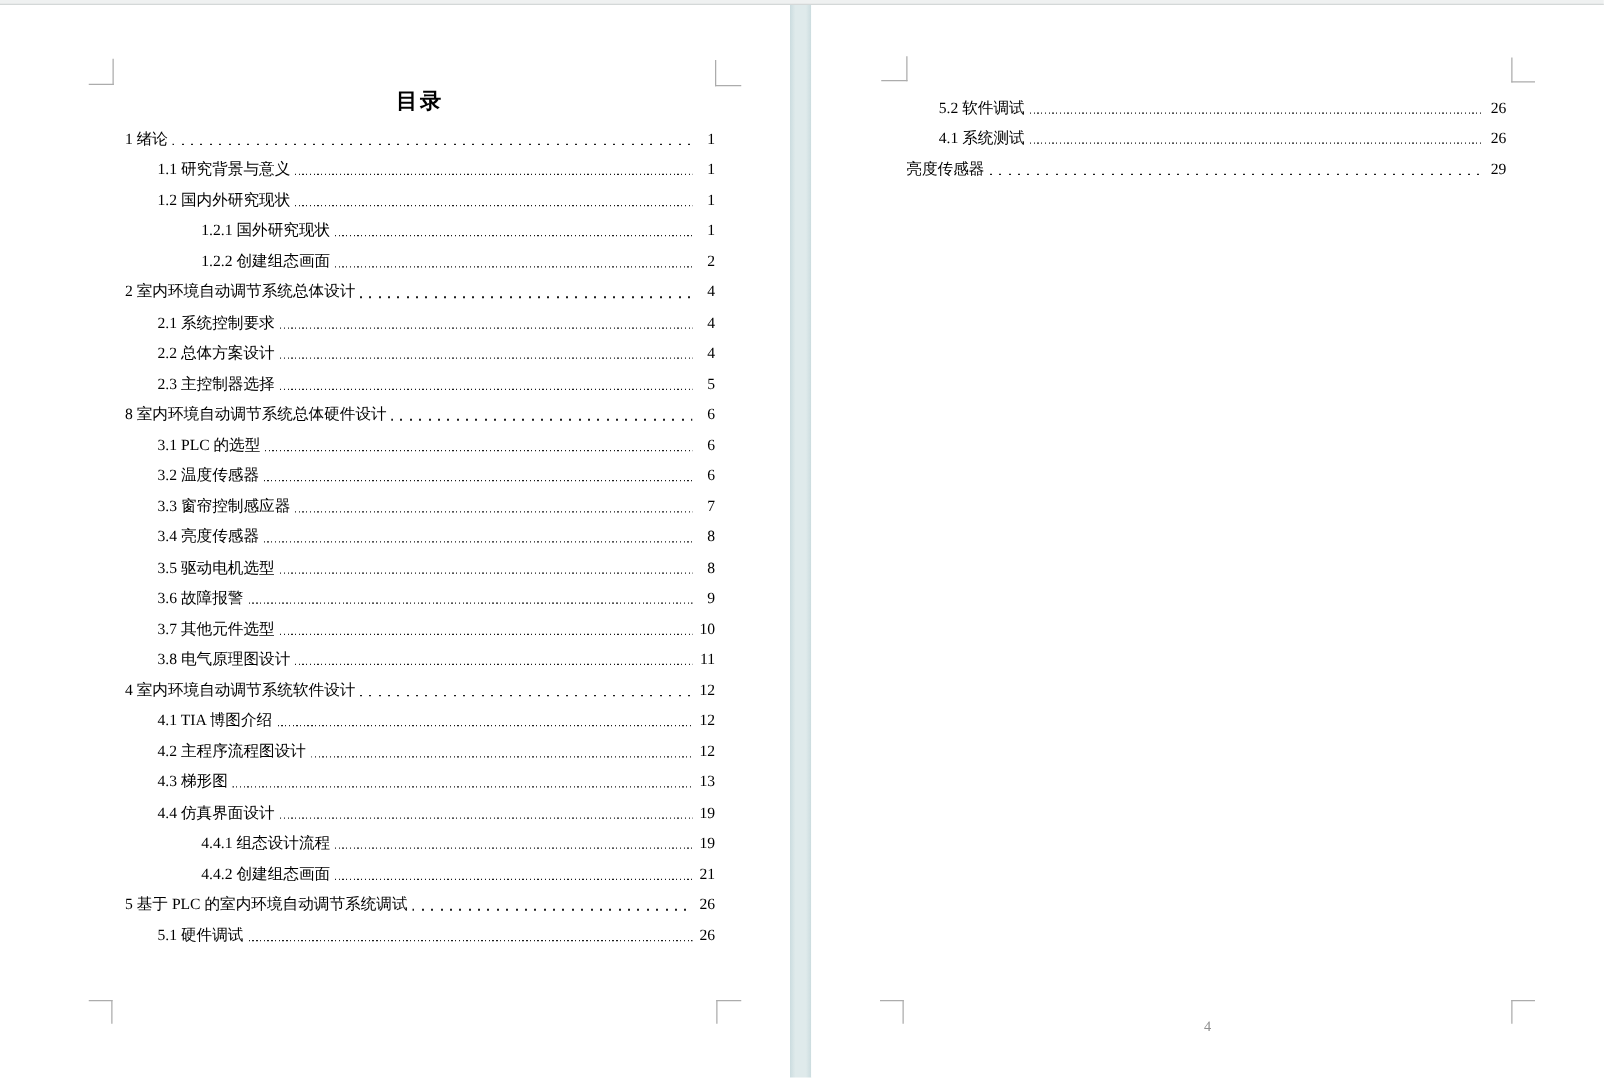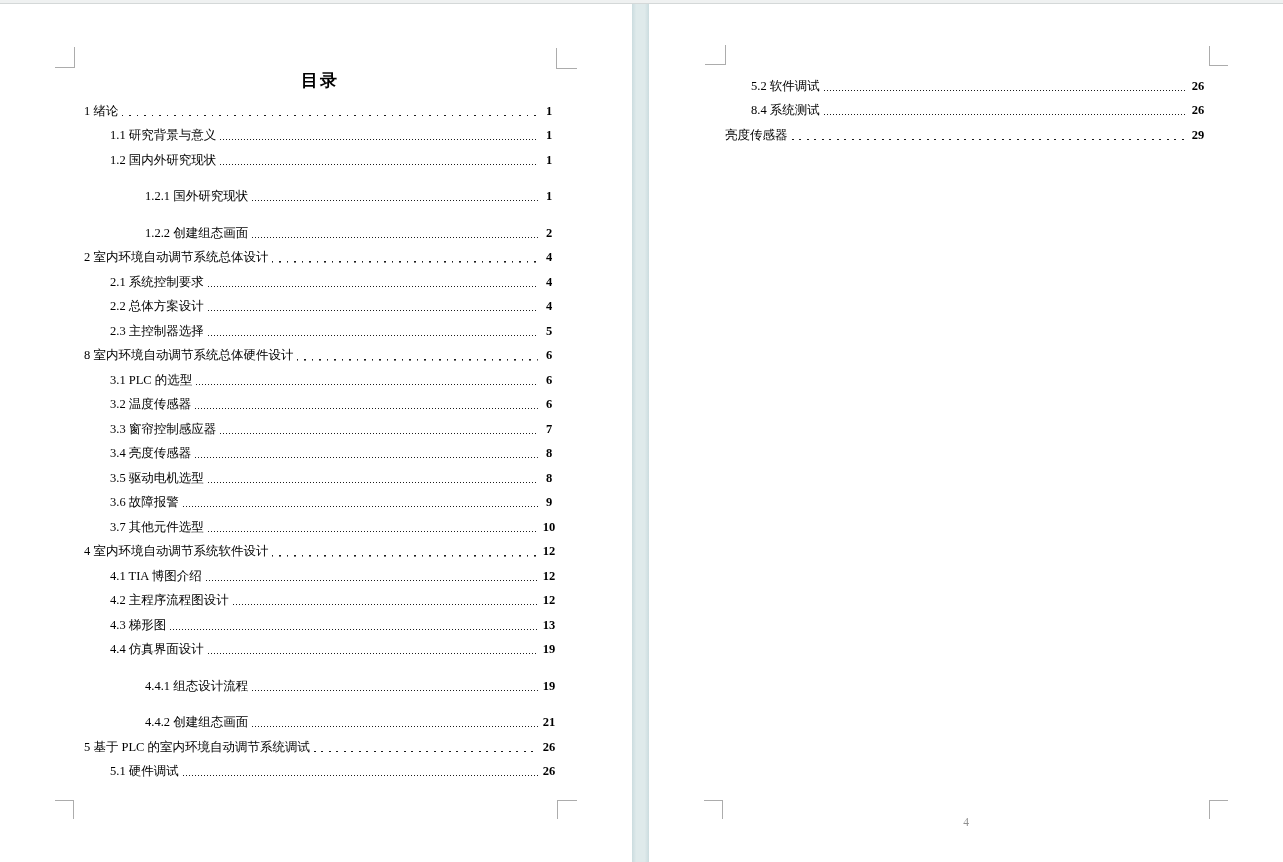--- a/index.html
+++ b/index.html
@@ -15,21 +15,21 @@
     position: absolute; left: 0; top: 0; width: 100%; height: 3px;
     background: #eff1f1; border-bottom: 1px solid #d4d8d8;
   }
   .page-divider {
     position: absolute; left: 632px; top: 4px; width: 17px; height: 858px;
     background: linear-gradient(to right, #cbdcdf 0, var(--divider-color, #dfeaeb) 25%, var(--divider-color, #dfeaeb) 75%, #cbdcdf 100%);
   }
   .page {
     position: absolute; top: 4px; height: 858px; background: #fff;
   }
-  .page-left  { left: 0;   width: 656px; }
+  .page-left  { left: 16px;   width: 656px; }
   .page-right { left: 649px; width: 634px; }
 
   
   .crop { position: absolute; border: 0 solid var(--crop-color, #acacac); }
   .page-left .crop-tl { left: 55px;  top: 43px;  width: 19px; height: 20px; border-right-width: 1px; border-bottom-width: 1px; }
   .page-left .crop-tr { left: 556px; top: 44px;  width: 20px; height: 20px; border-left-width: 1px;  border-bottom-width: 1px; }
   .page-left .crop-bl { left: 55px;  top: 796px; width: 18px; height: 18px; border-right-width: 1px; border-top-width: 1px; }
   .page-left .crop-br { left: 557px; top: 796px; width: 19px; height: 18px; border-left-width: 1px;  border-top-width: 1px; }
   .page-right .crop-tl { left: 56px;  top: 41px;  width: 20px; height: 19px; border-right-width: 1px; border-bottom-width: 1px; }
   .page-right .crop-tr { left: 560px; top: 42px;  width: 18px; height: 19px; border-left-width: 1px;  border-bottom-width: 1px; }
@@ -42,34 +42,34 @@
   .toc-title {
     font-size: 17px; font-weight: 700; letter-spacing: 2px;
     text-align: center; line-height: 26px; margin-bottom: 5px;
   }
 
   .toc-row {
     display: flex; align-items: center;
     height: 24.5px; font-size: 12.5px; white-space: nowrap;
   }
   .toc-row.level-2 { padding-left: 26px; }
-  .toc-row.level-3 { padding-left: 61px; margin-top: 12px; }
+  .toc-row.level-3 { padding-left: 61px; }
   .toc-label { flex: 0 0 auto; }
   .toc-leader {
     flex: 1 1 auto; height: 2px; margin: 0 4px; transform: translateY(4px);
   }
   .leader-dense .toc-leader {
     background: repeating-linear-gradient(to right, #1c1c1c 0, #1c1c1c 1px, transparent 1px, transparent 3px);
     background-size: 100% 1.4px; background-repeat: no-repeat; background-position: bottom;
   }
   .leader-spaced .toc-leader {
     background: repeating-linear-gradient(to right, #1c1c1c 0, #1c1c1c 1.6px, transparent 1.6px, transparent 7.5px);
     background-size: 100% 1.6px; background-repeat: no-repeat; background-position: bottom;
   }
-  .toc-page { flex: 0 0 auto; text-align: center; min-width: 14px; font-weight: bold; }
+  .toc-page { flex: 0 0 auto; text-align: right; min-width: 14px; }
 
   .footer-page {
     position: absolute; top: 812px; left: 0; width: 100%;
     text-align: center; font-size: 11.5px;
     color: var(--footer-color, #8f8f8f);
   }
 </style>
 </head>
 <body>
 
@@ -162,20 +162,25 @@
         <div class="toc-row level-2 leader-dense">
           <span class="toc-label">3.6 故障报警</span>
           <span class="toc-leader"></span>
           <span class="toc-page">9</span>
         </div>
         <div class="toc-row level-2 leader-dense">
           <span class="toc-label">3.7 其他元件选型</span>
           <span class="toc-leader"></span>
           <span class="toc-page">10</span>
         </div>
+        <div class="toc-row level-2 leader-dense">
+          <span class="toc-label">3.8 电气原理图设计</span>
+          <span class="toc-leader"></span>
+          <span class="toc-page">11</span>
+        </div>
         <div class="toc-row level-1 leader-spaced">
           <span class="toc-label">4 室内环境自动调节系统软件设计</span>
           <span class="toc-leader"></span>
           <span class="toc-page">12</span>
         </div>
         <div class="toc-row level-2 leader-dense">
           <span class="toc-label">4.1 TIA 博图介绍</span>
           <span class="toc-leader"></span>
           <span class="toc-page">12</span>
         </div>
@@ -227,21 +232,21 @@
   <div class="crop crop-br"></div>
   <div class="content-right">
     <div class="toc-list">
 
     <div class="toc-row level-2 leader-dense">
           <span class="toc-label">5.2 软件调试</span>
           <span class="toc-leader"></span>
           <span class="toc-page">26</span>
         </div>
         <div class="toc-row level-2 leader-dense">
-          <span class="toc-label">8.4 系统测试</span>
+          <span class="toc-label">4.1 系统测试</span>
           <span class="toc-leader"></span>
           <span class="toc-page">26</span>
         </div>
         <div class="toc-row level-1 leader-spaced">
           <span class="toc-label">亮度传感器</span>
           <span class="toc-leader"></span>
           <span class="toc-page">29</span>
         </div>
       </div>
   </div>

